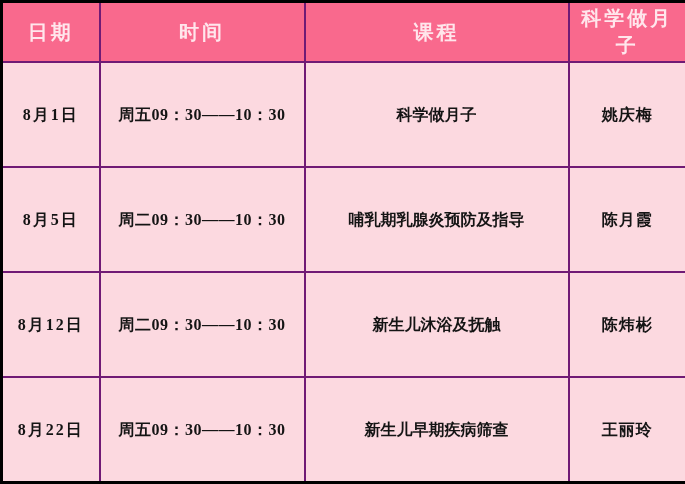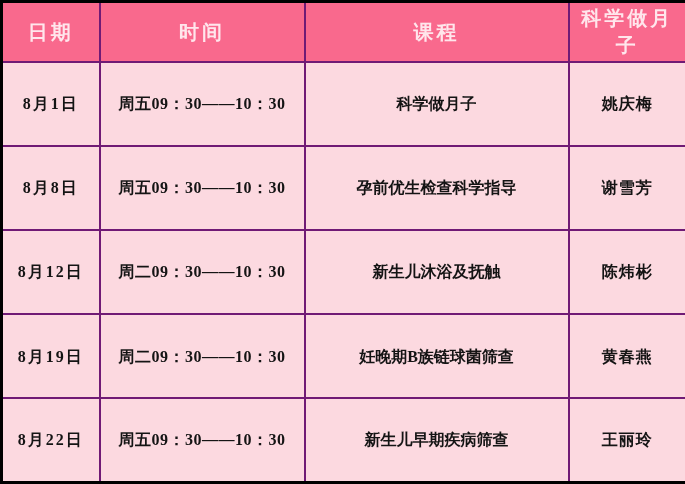--- a/index.html
+++ b/index.html
@@ -74,36 +74,30 @@
     </tr>
   </thead>
   <tbody>
     <tr>
       <td class="date-cell">8月1日</td>
       <td class="time-cell">周五09：30——10：30</td>
       <td class="course-cell">科学做月子</td>
       <td class="teacher-cell">姚庆梅</td>
     </tr>
     <tr>
-      <td class="date-cell">8月8日</td>
-      <td class="time-cell">周五09：30——10：30</td>
-      <td class="course-cell">孕前优生检查科学指导</td>
-      <td class="teacher-cell">谢雪芳</td>
+      <td class="date-cell">8月5日</td>
+      <td class="time-cell">周二09：30——10：30</td>
+      <td class="course-cell">哺乳期乳腺炎预防及指导</td>
+      <td class="teacher-cell">陈月霞</td>
     </tr>
     <tr>
       <td class="date-cell">8月12日</td>
       <td class="time-cell">周二09：30——10：30</td>
       <td class="course-cell">新生儿沐浴及抚触</td>
       <td class="teacher-cell">陈炜彬</td>
-    </tr>
-    <tr>
-      <td class="date-cell">8月19日</td>
-      <td class="time-cell">周二09：30——10：30</td>
-      <td class="course-cell">妊晚期B族链球菌筛查</td>
-      <td class="teacher-cell">黄春燕</td>
     </tr>
     <tr>
       <td class="date-cell">8月22日</td>
       <td class="time-cell">周五09：30——10：30</td>
       <td class="course-cell">新生儿早期疾病筛查</td>
       <td class="teacher-cell">王丽玲</td>
     </tr>
   </tbody>
 </table>
 

